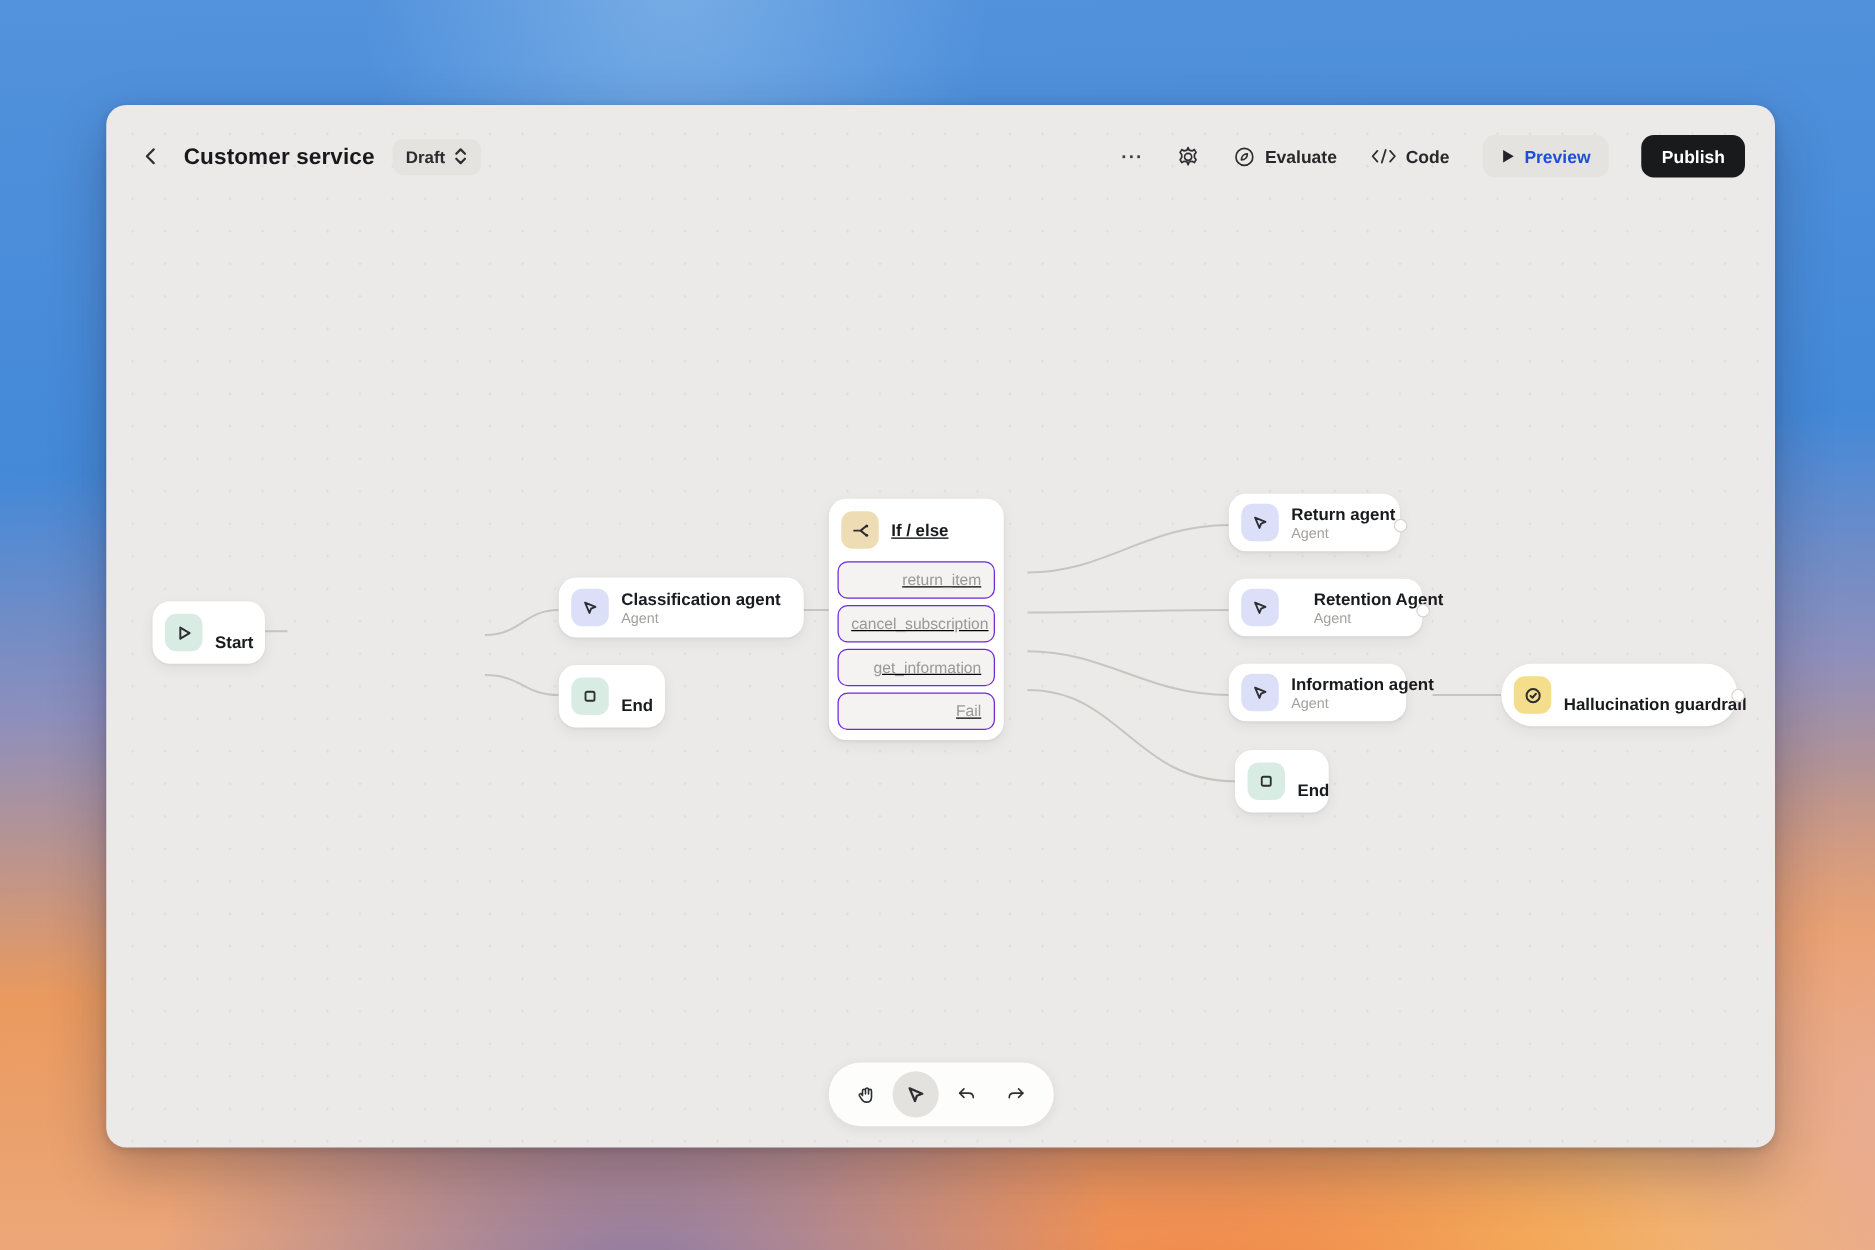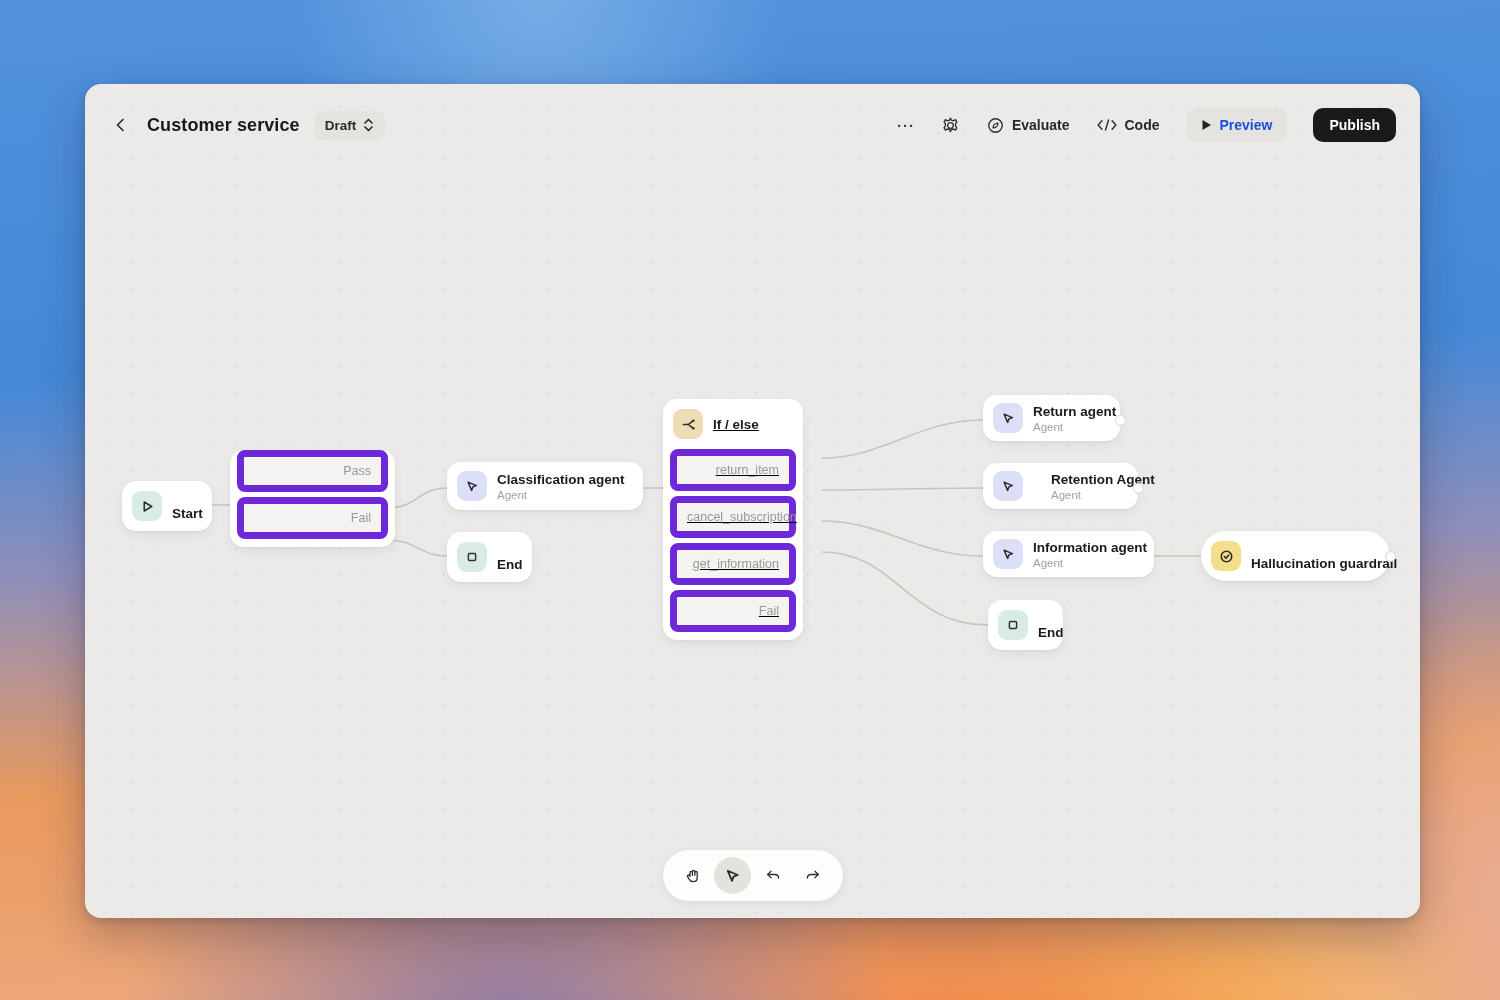--- a/index.html
+++ b/index.html
@@ -66,21 +66,21 @@
     display:flex; align-items:center; justify-content:center;
   }
   .icn.mint   { background:#d8ece3; }
   .icn.lav    { background:#dbdff7; }
   .icn.yellow { background:#f4dd8b; }
   .icn.tan    { background:#eedcb4; }
   .n-title { font-size:13.5px; font-weight:700; color:#191b1e; white-space:nowrap; }
   .n-sub   { font-size:11.5px; color:#a3a19d; margin-top:2px; }
   .n-rows  { padding:0 7px 8px 7px; display:flex; flex-direction:column; gap:5px; }
   .n-row   {
-    background:#f4f3f1; border:7px solid #6d28d9; border-radius:8px;
+    background:#f4f3f1; border:1px solid #6d28d9; border-radius:8px;
     padding:7px 10px; font-size:12.5px; color:#9a9894; text-align:right; white-space:nowrap;
   }
   .simple { display:flex; align-items:flex-end; gap:10px; padding:10px; }
 
   
   .handle {
     position:absolute; width:11px; height:11px; border-radius:50%;
     background:#ffffff; border:1.5px solid #d8d5d1; z-index:3;
   }
 
@@ -176,24 +176,20 @@
   <div class="node simple" style="left:37px; top:397px; width:90px;">
     <div class="icn mint">
       <svg width="13" height="13" viewBox="0 0 14 14">
           <path class="ico-stroke" d="M3.5 2.2 L11.5 7 L3.5 11.8 Z"></path>
         </svg>
     </div>
     <div class="n-title">Start</div>
   </div>
 
   <div class="node" style="left:145px; top:366px; width:165px;">
-    <div class="n-rows">
-      <div class="n-row">Pass</div>
-      <div class="n-row">Fail</div>
-    </div>
   </div>
 
   <div class="node" style="left:362px; top:378px; width:196px;">
     <div class="simple" style="padding:9px 10px;">
       <div class="icn lav">
         <svg width="14" height="14" viewBox="0 0 16 16">
             <path class="ico-stroke" d="M3.5 3.5 L13 7.5 L9 9 L7.5 13 Z"></path>
           </svg>
       </div>
       <div>
@@ -254,21 +250,21 @@
           </svg>
       </div>
       <div>
         <div class="n-title">Retention Agent</div>
         <div class="n-sub">Agent</div>
       </div>
     </div>
   </div>
   <div class="handle" style="left:1048px; top:399px;"></div>
 
-  <div class="node" style="left:898px; top:447px; width:171px;">
+  <div class="node" style="left:898px; top:447px; width:142px;">
     <div class="simple" style="padding:8px 10px;">
       <div class="icn lav">
         <svg width="14" height="14" viewBox="0 0 16 16">
             <path class="ico-stroke" d="M3.5 3.5 L13 7.5 L9 9 L7.5 13 Z"></path>
           </svg>
       </div>
       <div>
         <div class="n-title">Information agent</div>
         <div class="n-sub">Agent</div>
       </div>

